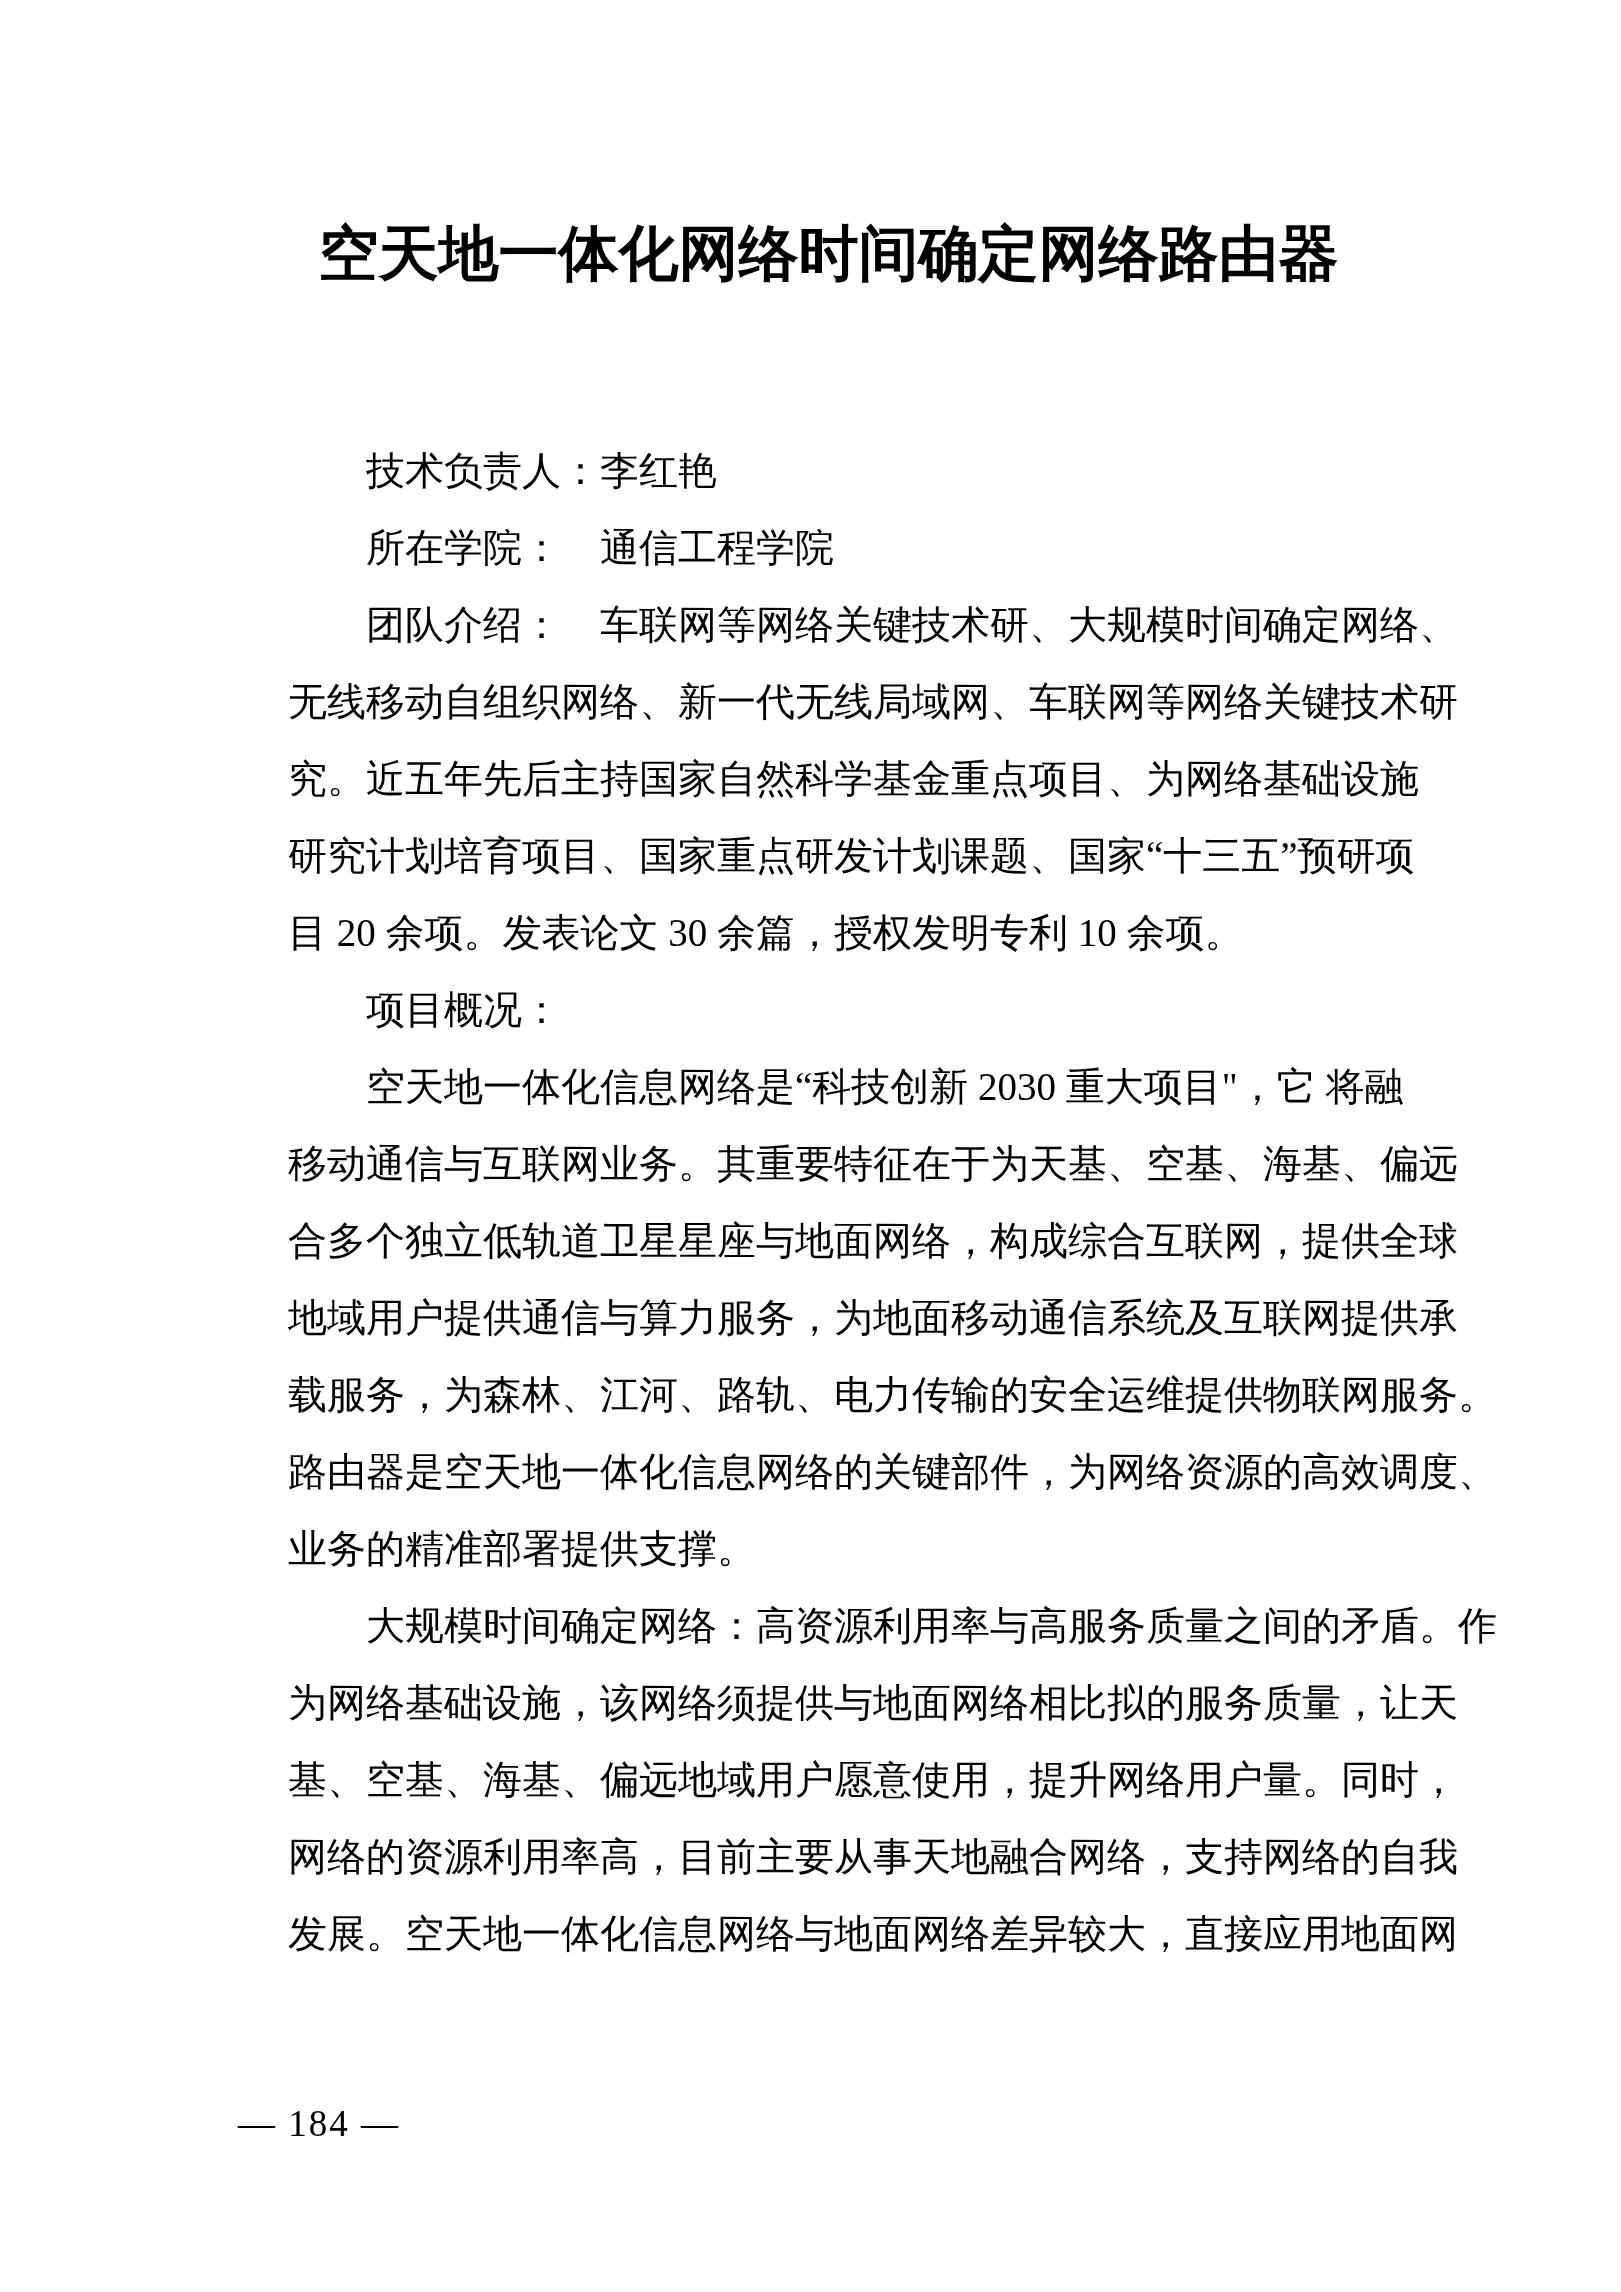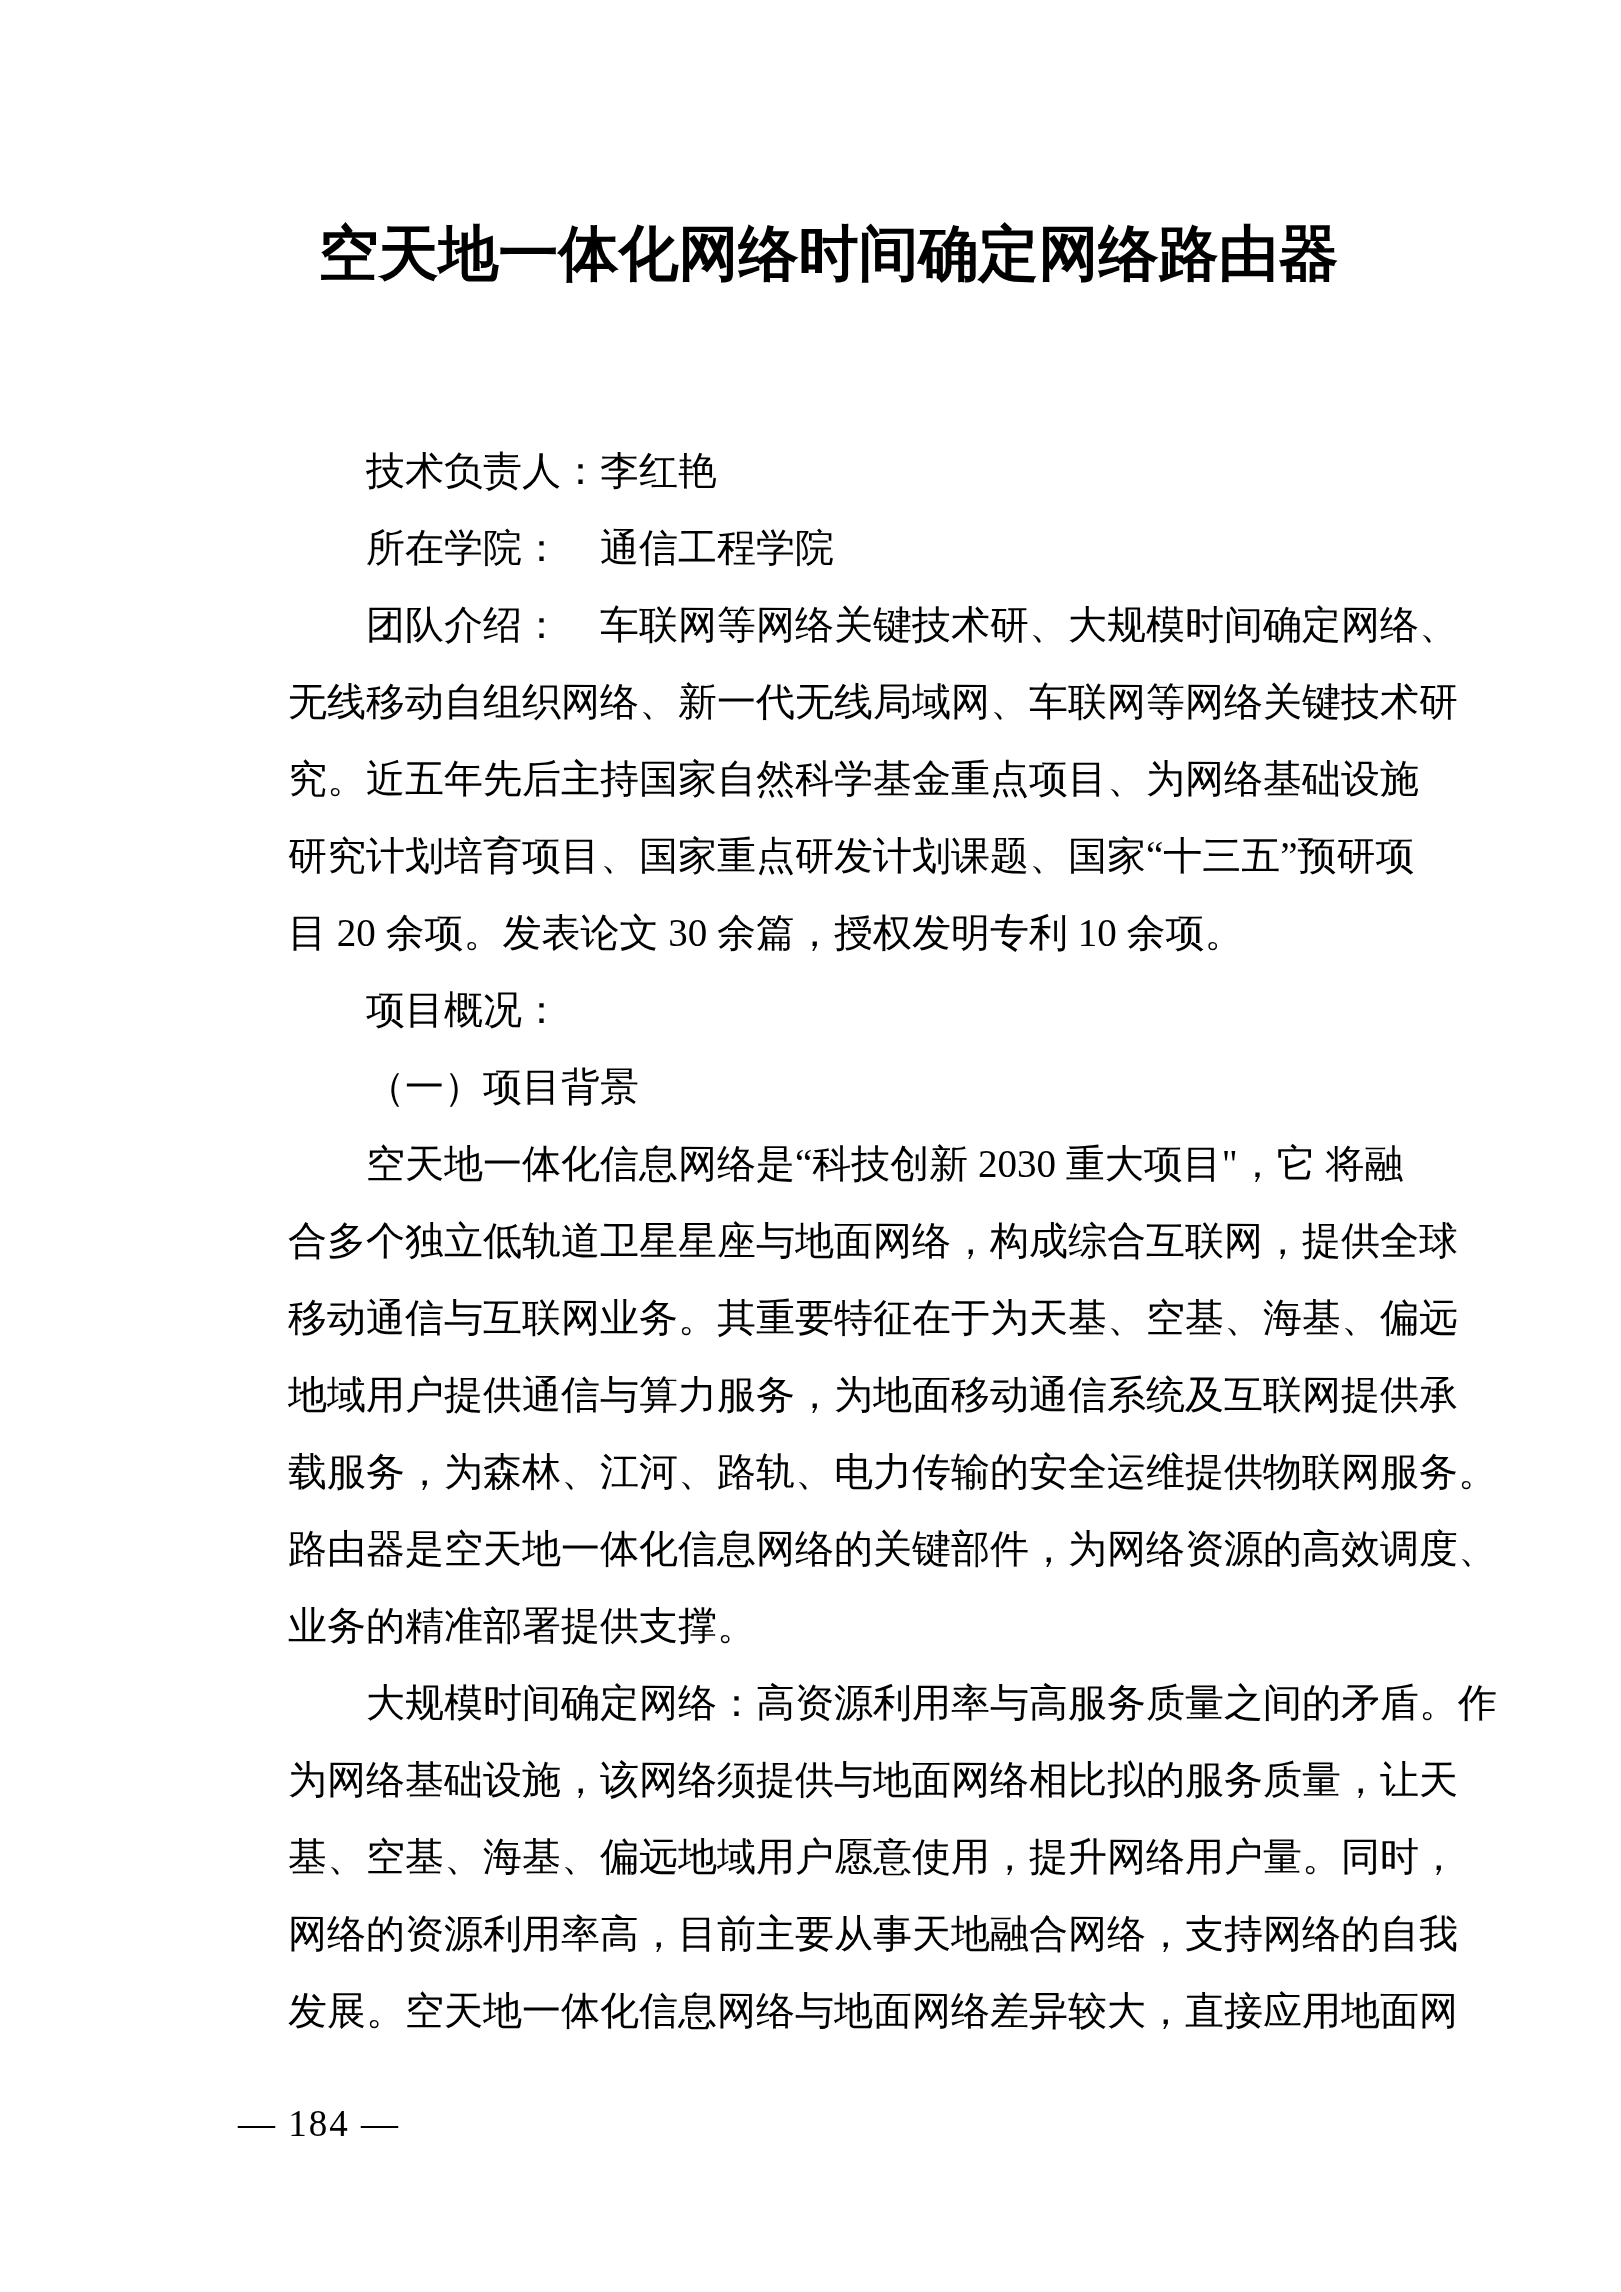--- a/index.html
+++ b/index.html
@@ -65,24 +65,23 @@
 
   <div class="doc-body" id="body-lines">
       <div class="line indent">技术负责人：李红艳</div>
       <div class="line indent">所在学院：　通信工程学院</div>
       <div class="line indent">团队介绍：　车联网等网络关键技术研、大规模时间确定网络、</div>
       <div class="line">无线移动自组织网络、新一代无线局域网、车联网等网络关键技术研</div>
       <div class="line">究。近五年先后主持国家自然科学基金重点项目、为网络基础设施</div>
       <div class="line">研究计划培育项目、国家重点研发计划课题、国家“十三五”预研项</div>
       <div class="line">目 20 余项。发表论文 30 余篇，授权发明专利 10 余项。</div>
       <div class="line indent">项目概况：</div>
-      <div class="line indent">（一）项目背景</div>
       <div class="line indent">空天地一体化信息网络是“科技创新 2030 重大项目"，它 将融</div>
+      <div class="line">移动通信与互联网业务。其重要特征在于为天基、空基、海基、偏远</div>
       <div class="line">合多个独立低轨道卫星星座与地面网络，构成综合互联网，提供全球</div>
-      <div class="line">移动通信与互联网业务。其重要特征在于为天基、空基、海基、偏远</div>
       <div class="line">地域用户提供通信与算力服务，为地面移动通信系统及互联网提供承</div>
       <div class="line">载服务，为森林、江河、路轨、电力传输的安全运维提供物联网服务。</div>
       <div class="line">路由器是空天地一体化信息网络的关键部件，为网络资源的高效调度、</div>
       <div class="line">业务的精准部署提供支撑。</div>
       <div class="line indent">大规模时间确定网络：高资源利用率与高服务质量之间的矛盾。作</div>
       <div class="line">为网络基础设施，该网络须提供与地面网络相比拟的服务质量，让天</div>
       <div class="line">基、空基、海基、偏远地域用户愿意使用，提升网络用户量。同时，</div>
       <div class="line">网络的资源利用率高，目前主要从事天地融合网络，支持网络的自我</div>
       <div class="line">发展。空天地一体化信息网络与地面网络差异较大，直接应用地面网</div>
     </div>

